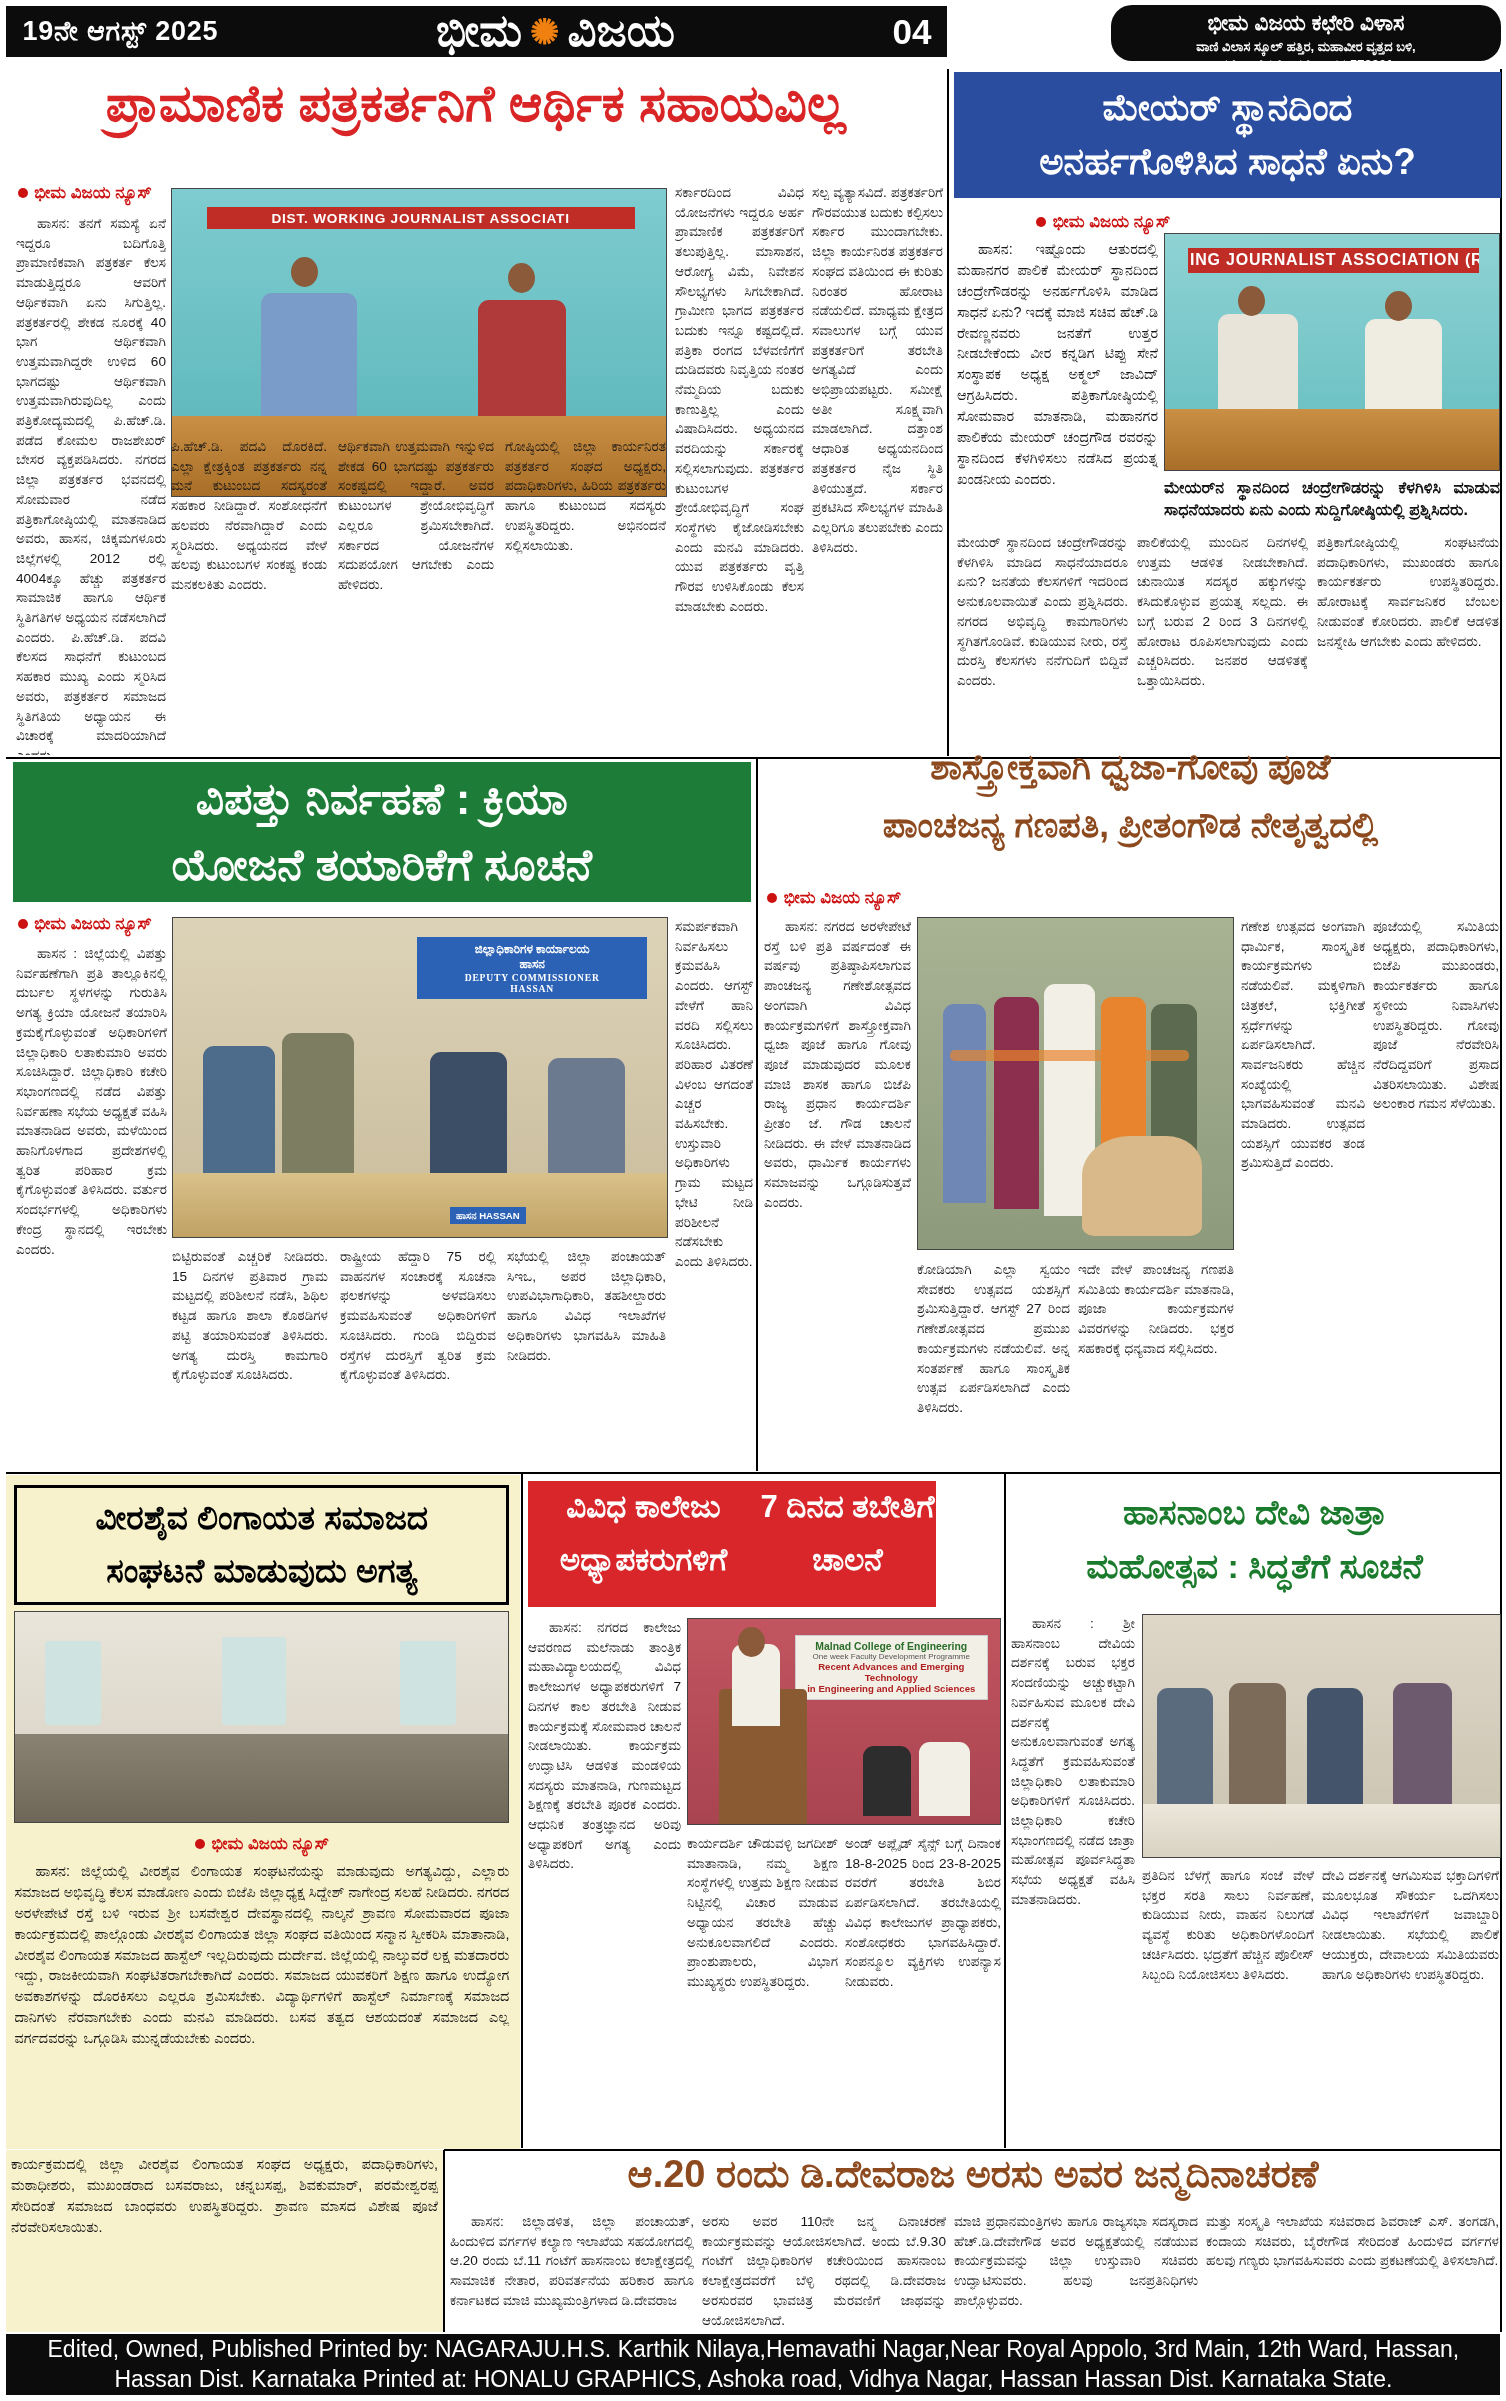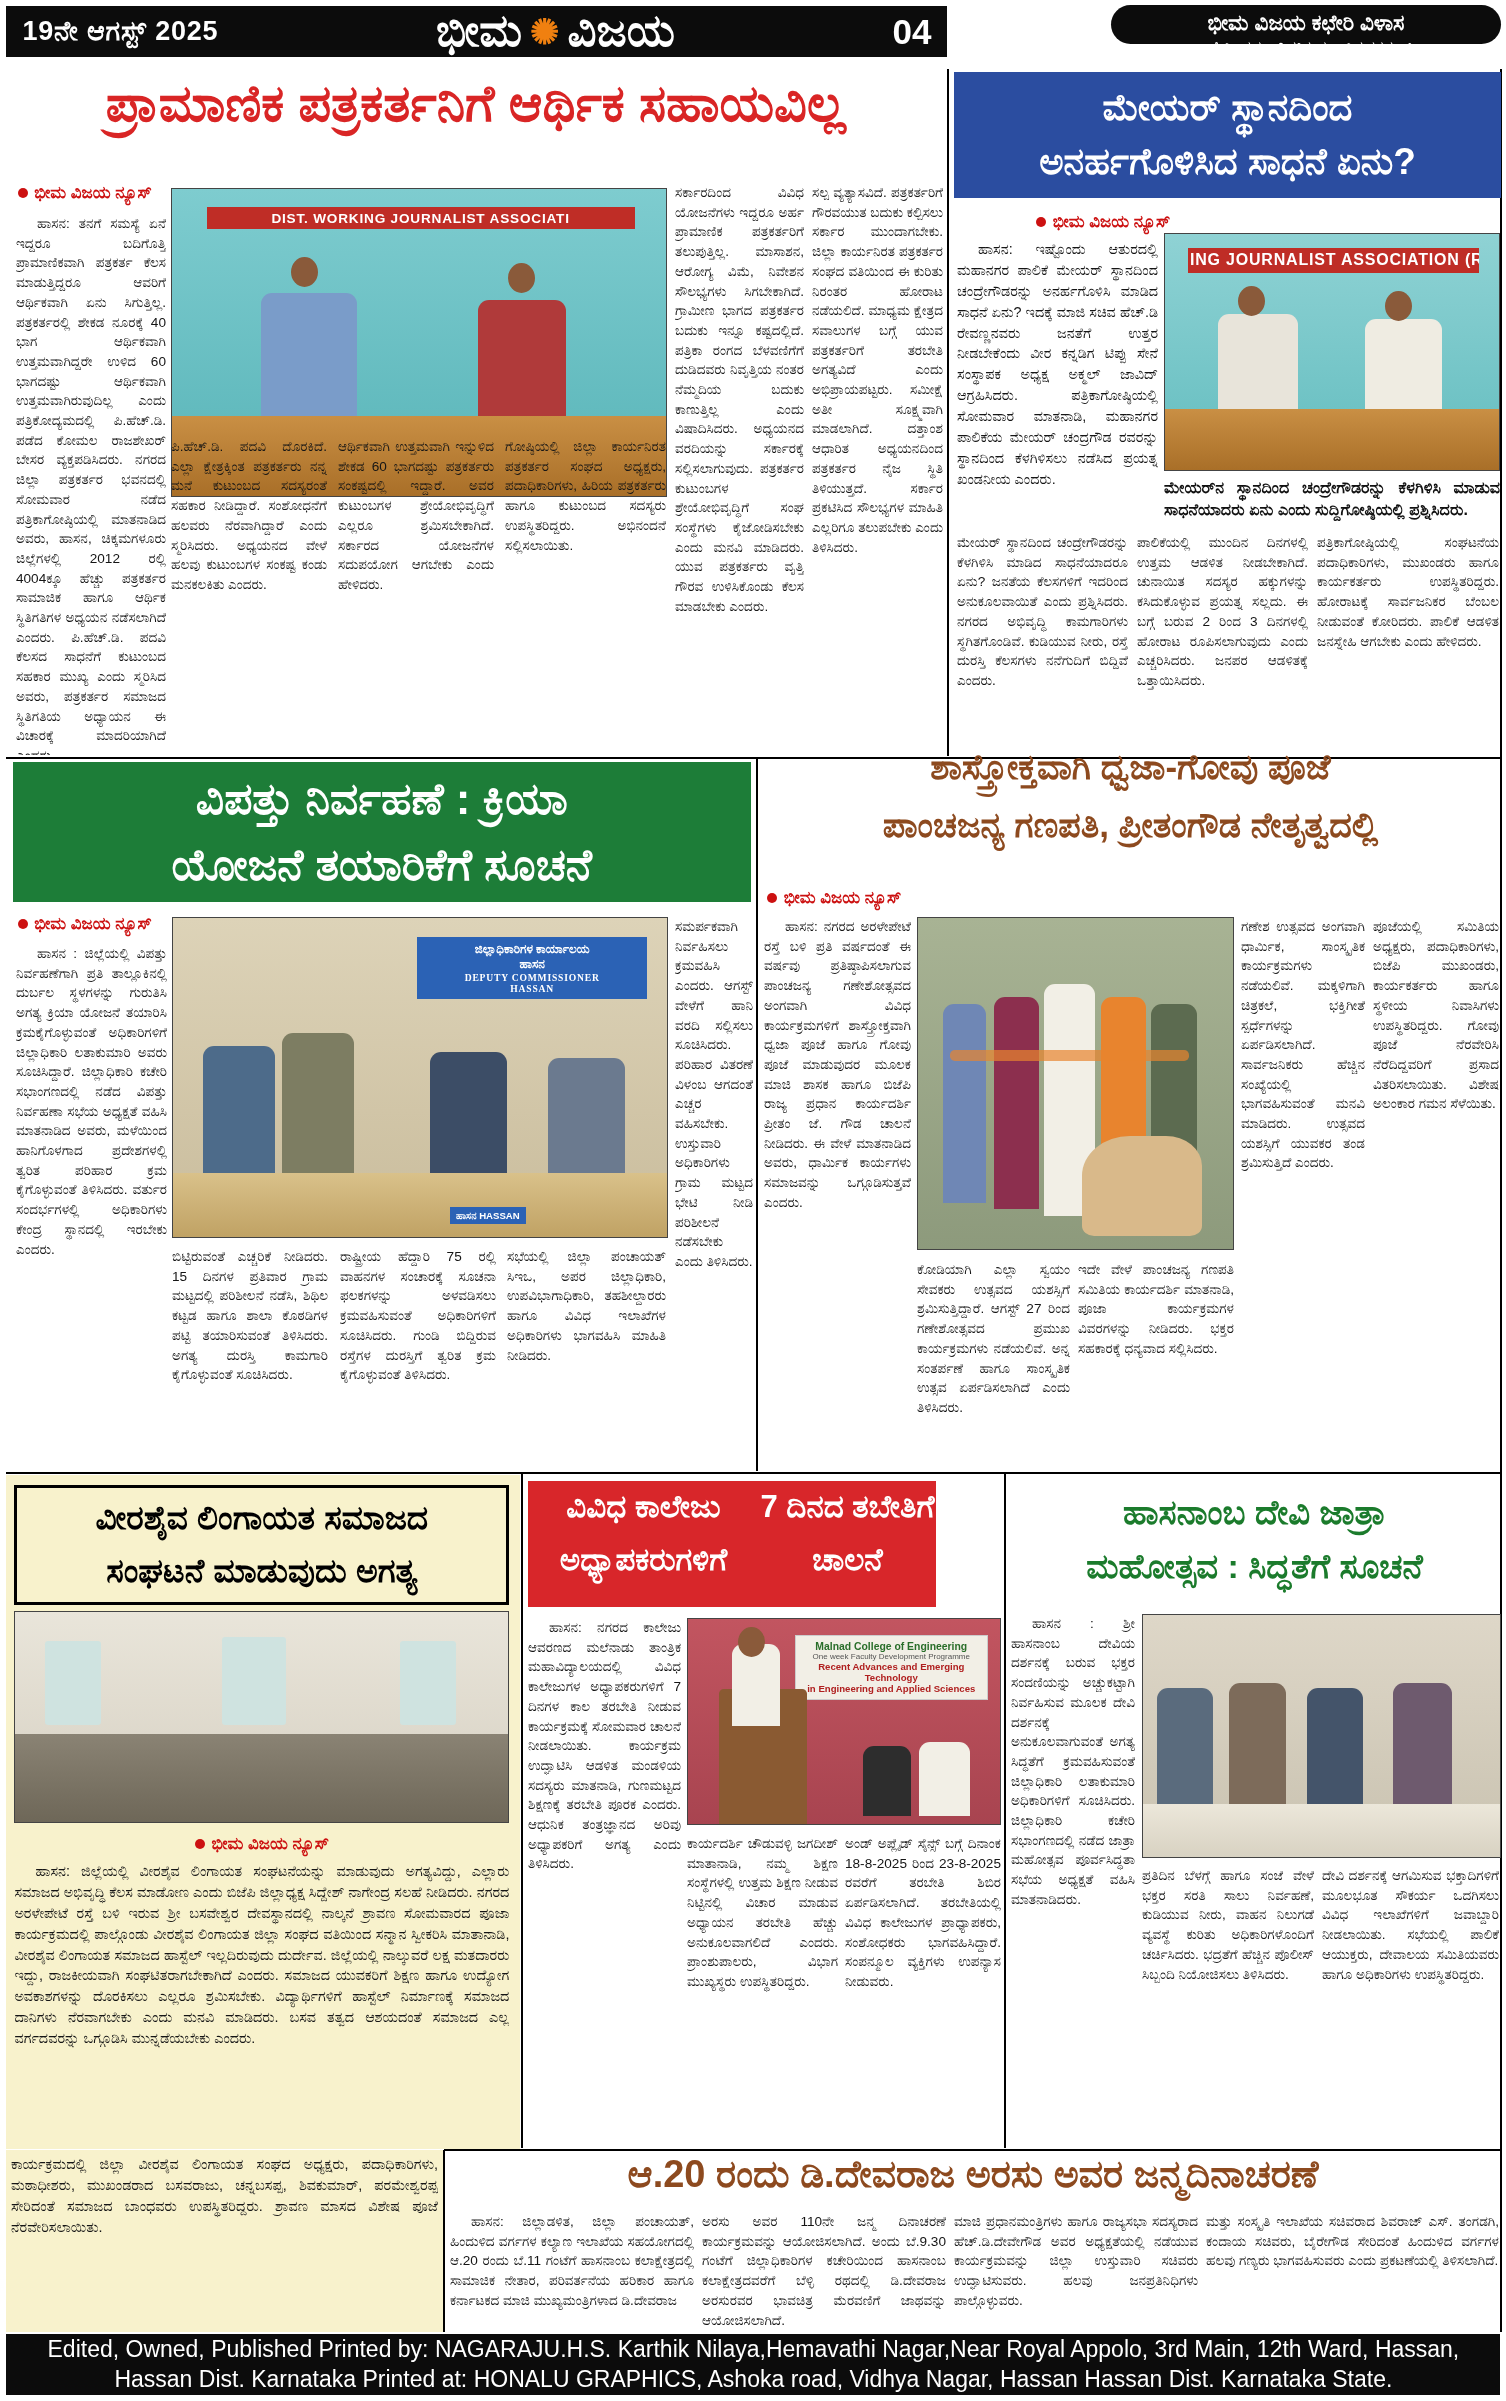--- a/index.html
+++ b/index.html
@@ -61,21 +61,21 @@
     <span class="date">19ನೇ ಆಗಸ್ಟ್ 2025</span>
     <span style="flex:1"></span>
     <span class="masthead">
       <span>ಭೀಮ</span>
       <span class="chakra">✺</span>
       <span>ವಿಜಯ</span>
     </span>
     <span style="flex:1"></span>
     <span class="pageno">04</span>
   </div>
-  <div class="abs addrbox" style="left:1111px;top:4.8px;width:390px;height:39px;">
+  <div class="abs addrbox" style="left:1111px;top:4.8px;width:390px;height:56px;">
     <div class="addr-title">ಭೀಮ ವಿಜಯ ಕಛೇರಿ ವಿಳಾಸ</div>
     <div class="addr-line">ವಾಣಿ ವಿಲಾಸ ಸ್ಕೂಲ್ ಹತ್ತಿರ, ಮಹಾವೀರ ವೃತ್ತದ ಬಳಿ,</div>
     <div class="addr-line">ಹಳೆ ಅಂಚೆ ಕಛೇರಿ ರಸ್ತೆ, ಹಾಸನ-573201</div>
   </div>
 
   <div class="abs vr" style="left:947px;top:69px;height:687px;"></div>
   <div class="abs hr" style="left:6.4px;top:757px;width:1494px;"></div>
   <div class="abs vr" style="left:756px;top:759px;height:712px;"></div>
   <div class="abs hr" style="left:6.4px;top:1472px;width:1494px;"></div>
   <div class="abs vr" style="left:521px;top:1473px;height:675px;"></div>

